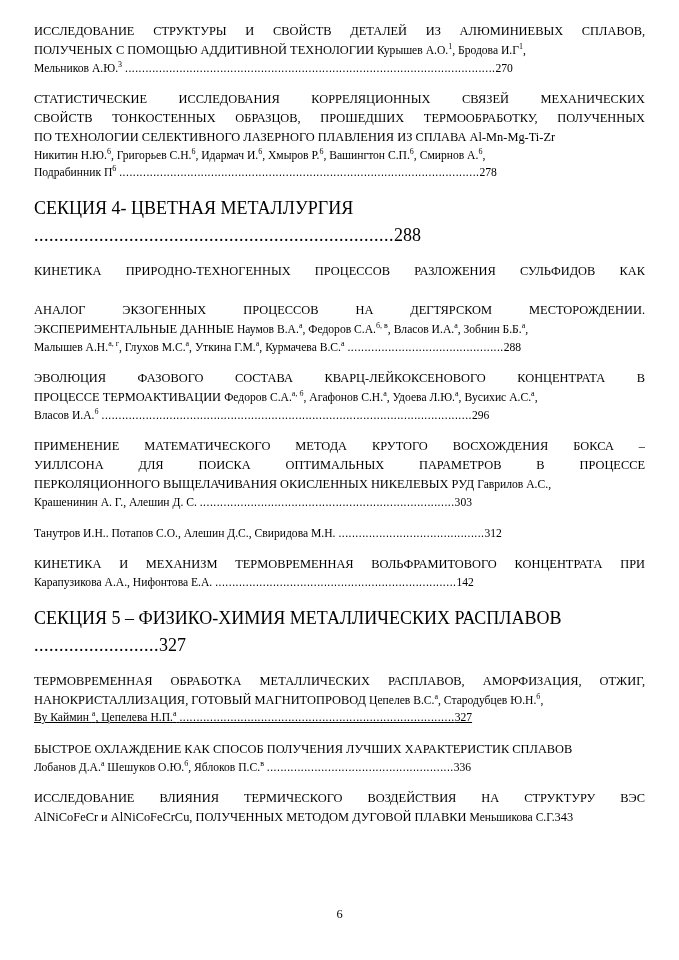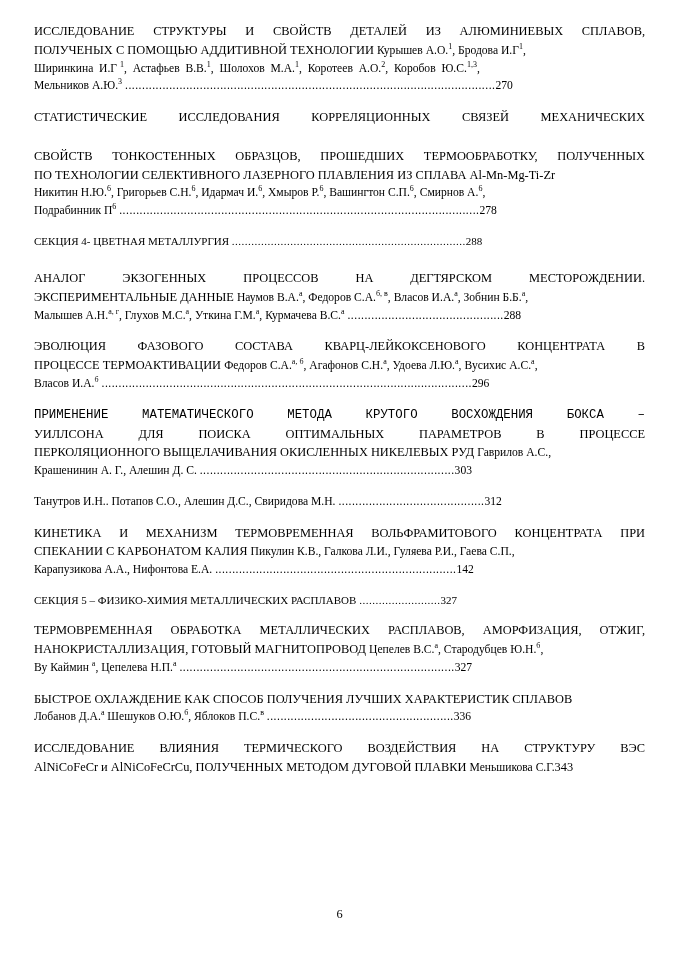--- a/index.html
+++ b/index.html
@@ -32,21 +32,21 @@
   .authors {
     font-size: 11.6px;
   }
   .dots {
     letter-spacing: 0.5px;
   }
   .pg {
     font-weight: normal;
   }
   .section {
-    font-size: 11px;
+    font-size: 18px;
     margin-bottom: 13px;
     line-height: 1.5;
   }
   sup {
     font-size: 8px;
     vertical-align: super;
     line-height: 0;
   }
   .pagenum {
     position: absolute;
@@ -66,73 +66,72 @@
   }
 </style>
 </head>
 <body>
 
 <div class="page">
 
   <div class="entry">
     <span class="justify-line" style="display:block;">ИССЛЕДОВАНИЕ&nbsp; СТРУКТУРЫ&nbsp; И&nbsp; СВОЙСТВ&nbsp; ДЕТАЛЕЙ&nbsp; ИЗ&nbsp; АЛЮМИНИЕВЫХ&nbsp; СПЛАВОВ,</span>
     <span style="display:block;">ПОЛУЧЕНЫХ С ПОМОЩЬЮ АДДИТИВНОЙ ТЕХНОЛОГИИ <span class="authors">Курышев А.О.<sup>1</sup>, Бродова И.Г<sup>1</sup>,</span></span>
-    <span class="authors" style="display:block;">Ширинкина&nbsp; И.Г <sup>1</sup>,&nbsp; Астафьев&nbsp; В.В.<sup>1</sup>,&nbsp; Шолохов&nbsp; М.А.<sup>1</sup>,&nbsp; Коротеев&nbsp; А.О.<sup>2</sup>,&nbsp; Коробов&nbsp; Ю.С.<sup>1,3</sup>,</span>
     <span class="authors nojust" style="display:block;">Мельников А.Ю.<sup>3</sup> <span class="dots">.............................................................................................................</span><span class="pg">270</span></span>
   </div>
 
   <div class="entry">
     <span class="justify-line" style="display:block;">СТАТИСТИЧЕСКИЕ&nbsp; ИССЛЕДОВАНИЯ&nbsp; КОРРЕЛЯЦИОННЫХ&nbsp; СВЯЗЕЙ&nbsp; МЕХАНИЧЕСКИХ</span>
-    <span class="justify-line" style="display:block;margin-top:20px;">СВОЙСТВ ТОНКОСТЕННЫХ ОБРАЗЦОВ, ПРОШЕДШИХ ТЕРМООБРАБОТКУ, ПОЛУЧЕННЫХ</span>
+    <span class="justify-line" style="display:block;">СВОЙСТВ ТОНКОСТЕННЫХ ОБРАЗЦОВ, ПРОШЕДШИХ ТЕРМООБРАБОТКУ, ПОЛУЧЕННЫХ</span>
     <span style="display:block;">ПО ТЕХНОЛОГИИ СЕЛЕКТИВНОГО ЛАЗЕРНОГО ПЛАВЛЕНИЯ ИЗ СПЛАВА Al-Mn-Mg-Ti-Zr</span>
     <span class="authors" style="display:block;">Никитин Н.Ю.<sup>6</sup>, Григорьев С.Н.<sup>6</sup>, Идармач И.<sup>6</sup>, Хмыров Р.<sup>6</sup>, Вашингтон С.П.<sup>6</sup>, Смирнов А.<sup>6</sup>,</span>
     <span class="authors nojust" style="display:block;">Подрабинник П<sup>6</sup> <span class="dots">..........................................................................................................</span><span class="pg">278</span></span>
   </div>
 
   <div class="section">
     <span>СЕКЦИЯ 4- ЦВЕТНАЯ МЕТАЛЛУРГИЯ</span> <span class="dots">........................................................................</span><span class="pg">288</span>
   </div>
 
   <div class="entry">
+    <span class="justify-line" style="display:block;">КИНЕТИКА ПРИРОДНО-ТЕХНОГЕННЫХ ПРОЦЕССОВ РАЗЛОЖЕНИЯ СУЛЬФИДОВ КАК</span>
     <span class="justify-line" style="display:block;margin-top:20px;">АНАЛОГ&nbsp;&nbsp; ЭКЗОГЕННЫХ&nbsp;&nbsp; ПРОЦЕССОВ&nbsp;&nbsp; НА&nbsp;&nbsp; ДЕГТЯРСКОМ&nbsp;&nbsp; МЕСТОРОЖДЕНИИ.</span>
     <span style="display:block;">ЭКСПЕРИМЕНТАЛЬНЫЕ ДАННЫЕ <span class="authors">Наумов В.А.<sup>а</sup>, Федоров С.А.<sup>б, в</sup>, Власов И.А.<sup>а</sup>, Зобнин Б.Б.<sup>а</sup>,</span></span>
     <span class="authors nojust" style="display:block;">Малышев А.Н.<sup>а, г</sup>, Глухов М.С.<sup>а</sup>, Уткина Г.М.<sup>а</sup>, Курмачева В.С.<sup>а</sup> <span class="dots">..............................................</span><span class="pg">288</span></span>
   </div>
 
   <div class="entry">
     <span class="justify-line" style="display:block;">ЭВОЛЮЦИЯ&nbsp; ФАЗОВОГО&nbsp; СОСТАВА&nbsp; КВАРЦ-ЛЕЙКОКСЕНОВОГО&nbsp; КОНЦЕНТРАТА&nbsp; В</span>
     <span style="display:block;">ПРОЦЕССЕ ТЕРМОАКТИВАЦИИ <span class="authors">Федоров С.А.<sup>а, б</sup>, Агафонов С.Н.<sup>а</sup>, Удоева Л.Ю.<sup>а</sup>, Вусихис А.С.<sup>а</sup>,</span></span>
     <span class="authors nojust" style="display:block;">Власов И.А.<sup>б</sup> <span class="dots">.............................................................................................................</span><span class="pg">296</span></span>
   </div>
 
   <div class="entry">
-    <span class="justify-line" style="display:block;font-family:Liberation Mono, monospace;">ПРИМЕНЕНИЕ&nbsp; МАТЕМАТИЧЕСКОГО&nbsp; МЕТОДА&nbsp; КРУТОГО&nbsp; ВОСХОЖДЕНИЯ&nbsp; БОКСА&nbsp; –</span>
+    <span class="justify-line" style="display:block;">ПРИМЕНЕНИЕ&nbsp; МАТЕМАТИЧЕСКОГО&nbsp; МЕТОДА&nbsp; КРУТОГО&nbsp; ВОСХОЖДЕНИЯ&nbsp; БОКСА&nbsp; –</span>
     <span class="justify-line" style="display:block;">УИЛЛСОНА&nbsp;&nbsp;&nbsp; ДЛЯ&nbsp;&nbsp;&nbsp; ПОИСКА&nbsp;&nbsp;&nbsp; ОПТИМАЛЬНЫХ&nbsp;&nbsp;&nbsp; ПАРАМЕТРОВ&nbsp;&nbsp;&nbsp; В&nbsp;&nbsp;&nbsp; ПРОЦЕССЕ</span>
     <span style="display:block;">ПЕРКОЛЯЦИОННОГО ВЫЩЕЛАЧИВАНИЯ ОКИСЛЕННЫХ НИКЕЛЕВЫХ РУД <span class="authors">Гаврилов А.С.,</span></span>
     <span class="authors nojust" style="display:block;">Крашенинин А. Г., Алешин Д. С. <span class="dots">...........................................................................</span><span class="pg">303</span></span>
   </div>
 
   <div class="entry">
     <span class="authors nojust" style="display:block;margin-top:11px;">Танутров И.Н.. Потапов С.О., Алешин Д.С., Свиридова М.Н. <span class="dots">...........................................</span><span class="pg">312</span></span>
   </div>
 
   <div class="entry">
     <span class="justify-line" style="display:block;">КИНЕТИКА И МЕХАНИЗМ ТЕРМОВРЕМЕННАЯ ВОЛЬФРАМИТОВОГО КОНЦЕНТРАТА ПРИ</span>
-    <span style="display:block;">СПЕКАНИИ С КАРБОНАТОМ КАЛИЯ <span class="authors">Пикулин К.В., Галкова Л.И., Гуляева Р.И., Гаева С.П.,</span></span>
     <span class="authors nojust" style="display:block;">Карапузикова А.А., Нифонтова Е.А. <span class="dots">.......................................................................</span><span class="pg">142</span></span>
   </div>
 
   <div class="section">
     <span>СЕКЦИЯ 5 – ФИЗИКО-ХИМИЯ МЕТАЛЛИЧЕСКИХ РАСПЛАВОВ</span> <span class="dots">.........................</span><span class="pg">327</span>
   </div>
 
   <div class="entry">
     <span class="justify-line" style="display:block;">ТЕРМОВРЕМЕННАЯ ОБРАБОТКА МЕТАЛЛИЧЕСКИХ РАСПЛАВОВ, АМОРФИЗАЦИЯ, ОТЖИГ,</span>
     <span style="display:block;">НАНОКРИСТАЛЛИЗАЦИЯ, ГОТОВЫЙ МАГНИТОПРОВОД <span class="authors">Цепелев В.С.<sup>а</sup>, Стародубцев Ю.Н.<sup>б</sup>,</span></span>
-    <span class="authors nojust" style="display:block;">Ву Каймин <sup>а</sup>, Цепелева Н.П.<sup>а</sup> <span class="dots">.................................................................................</span><span class="pg">327</span></span>
+    <span class="authors nojust" style="display:block;text-decoration:underline;">Ву Каймин <sup>а</sup>, Цепелева Н.П.<sup>а</sup> <span class="dots">.................................................................................</span><span class="pg">327</span></span>
   </div>
 
   <div class="entry">
     <span style="display:block;">БЫСТРОЕ ОХЛАЖДЕНИЕ КАК СПОСОБ ПОЛУЧЕНИЯ ЛУЧШИХ ХАРАКТЕРИСТИК СПЛАВОВ</span>
     <span class="authors nojust" style="display:block;">Лобанов Д.А.<sup>а</sup> Шешуков О.Ю.<sup>б</sup>, Яблоков П.С.<sup>в</sup> <span class="dots">.......................................................</span><span class="pg">336</span></span>
   </div>
 
   <div class="entry">
     <span class="justify-line" style="display:block;">ИССЛЕДОВАНИЕ&nbsp; ВЛИЯНИЯ&nbsp; ТЕРМИЧЕСКОГО&nbsp; ВОЗДЕЙСТВИЯ&nbsp; НА&nbsp; СТРУКТУРУ&nbsp; ВЭС</span>
     <span style="display:block;">AlNiCoFeCr и AlNiCoFeCrCu, ПОЛУЧЕННЫХ МЕТОДОМ ДУГОВОЙ ПЛАВКИ <span class="authors">Меньшикова С.Г.</span><span class="pg">343</span></span>

